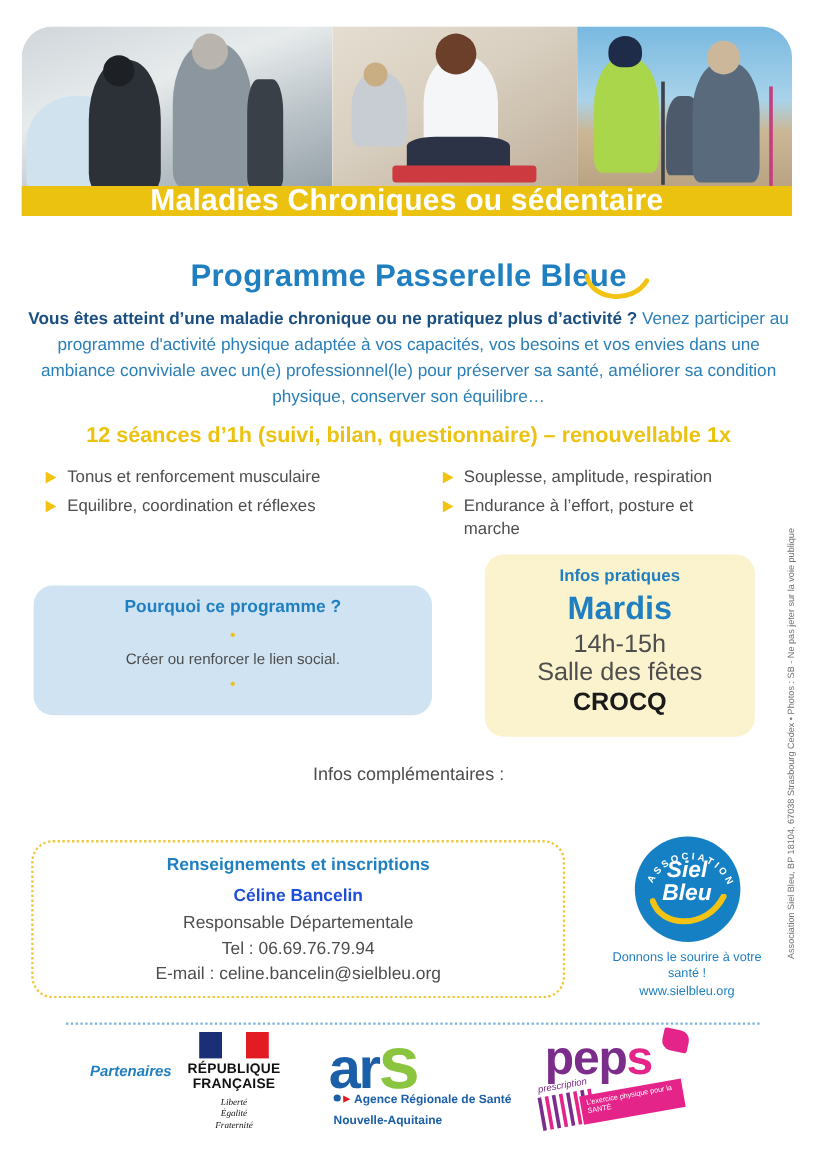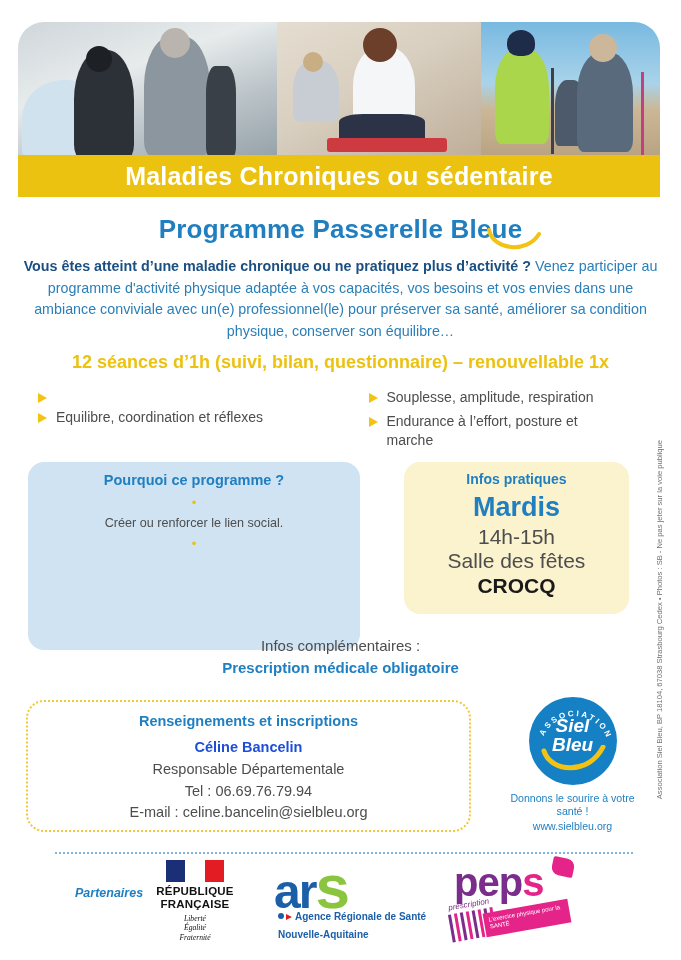--- a/index.html
+++ b/index.html
@@ -43,21 +43,21 @@
   .p3b{left:96px;top:30px;width:56px;height:100px;background:#586a7c;border-radius:42% 42% 12% 12%;}
   .p3b2{left:108px;top:12px;width:28px;height:28px;border-radius:50%;background:#cdb79a;}
   .p3c{left:74px;top:58px;width:30px;height:66px;background:#4d5a6c;border-radius:38% 38% 12% 12%;}
   .pole{position:absolute;width:3px;background:#3d4248;}
   .pole-a{left:70px;top:46px;height:86px;}
   .pole-b{left:160px;top:50px;height:84px;background:#c33f7e;}
   .photo-sep{position:absolute;top:0;bottom:0;width:3px;background:#ffffff;}
 
   
   .yellow-banner{
-    position:absolute;left:18px;top:155px;width:642px;height:42px;
+    position:absolute;left:18px;top:155px;width:642px;height:25px;
     background:#ecc211;
     display:flex;align-items:center;justify-content:center;
   }
   .yellow-banner .band-title{
     color:#ffffff;font-size:25px;font-weight:bold;letter-spacing:.2px;
     line-height:1;white-space:nowrap;
   }
 
   
   .main-title{
@@ -86,21 +86,21 @@
   .brow{display:flex;align-items:flex-start;margin-bottom:5px;}
   .tri{
     flex:0 0 auto;margin:5px 9px 0 8px;
     width:0;height:0;border-left:9px solid #f2c313;
     border-top:5.5px solid transparent;border-bottom:5.5px solid transparent;
   }
   .btext{color:#4d4d4d;font-size:14px;line-height:1.34;}
 
   
   .box-why{
-    position:absolute;left:28px;top:462px;width:332px;height:188px;
+    position:absolute;left:28px;top:488px;width:332px;height:108px;
     background:#cfe3f2;border-radius:16px;
     padding:10px 16px 0 16px;box-sizing:border-box;text-align:center;
   }
   .box-why .bt{color:#1f7fc0;font-size:14.5px;font-weight:bold;margin-bottom:8px;}
   .box-why .bl{color:#4d4d4d;font-size:12.6px;line-height:1.34;}
   .dotsep{color:#ecc211;font-size:13px;line-height:1.1;margin:5px 0;}
 
   .box-infos{
     position:absolute;left:404px;top:462px;width:225px;height:152px;
     background:#fbf2ce;border-radius:16px;
@@ -242,20 +242,21 @@
   <div class="intro">
     <b>Vous êtes atteint d’une maladie chronique ou ne pratiquez plus d’activité ?</b><span> Venez participer au programme d'activité physique adaptée à vos capacités, vos besoins et vos envies dans une ambiance conviviale avec un(e) professionnel(le) pour préserver sa santé, améliorer sa condition physique, conserver son équilibre…</span>
   </div>
 
   <div class="sessions">12 séances d’1h (suivi, bilan, questionnaire) – renouvellable 1x</div>
 
   <div class="bullets">
     <div class="bcol">
       <div class="brow">
         <span class="tri"></span>
+        <span class="btext">Tonus et renforcement musculaire</span>
       </div>
       <div class="brow">
         <span class="tri"></span>
         <span class="btext">Equilibre, coordination et réflexes</span>
       </div>
     </div>
     <div class="bcol right">
       <div class="brow">
         <span class="tri"></span>
         <span class="btext">Souplesse, amplitude, respiration</span>
@@ -277,21 +278,20 @@
   <div class="box-infos">
     <div class="it">Infos pratiques</div>
     <div class="day">Mardis</div>
     <div class="hour">14h-15h</div>
     <div class="place">Salle des fêtes</div>
     <div class="town">CROCQ</div>
   </div>
 
   <div class="extra">
     <div class="l1">Infos complémentaires :</div>
-    <div class="l2">Prescription médicale obligatoire</div>
   </div>
 
   <div class="contact">
     <div class="ct">Renseignements et inscriptions</div>
     <div class="cn">Céline Bancelin</div>
     <div class="cl">Responsable Départementale</div>
     <div class="cl">Tel : 06.69.76.79.94</div>
     <div class="cl">E-mail : celine.bancelin@sielbleu.org</div>
   </div>
 

